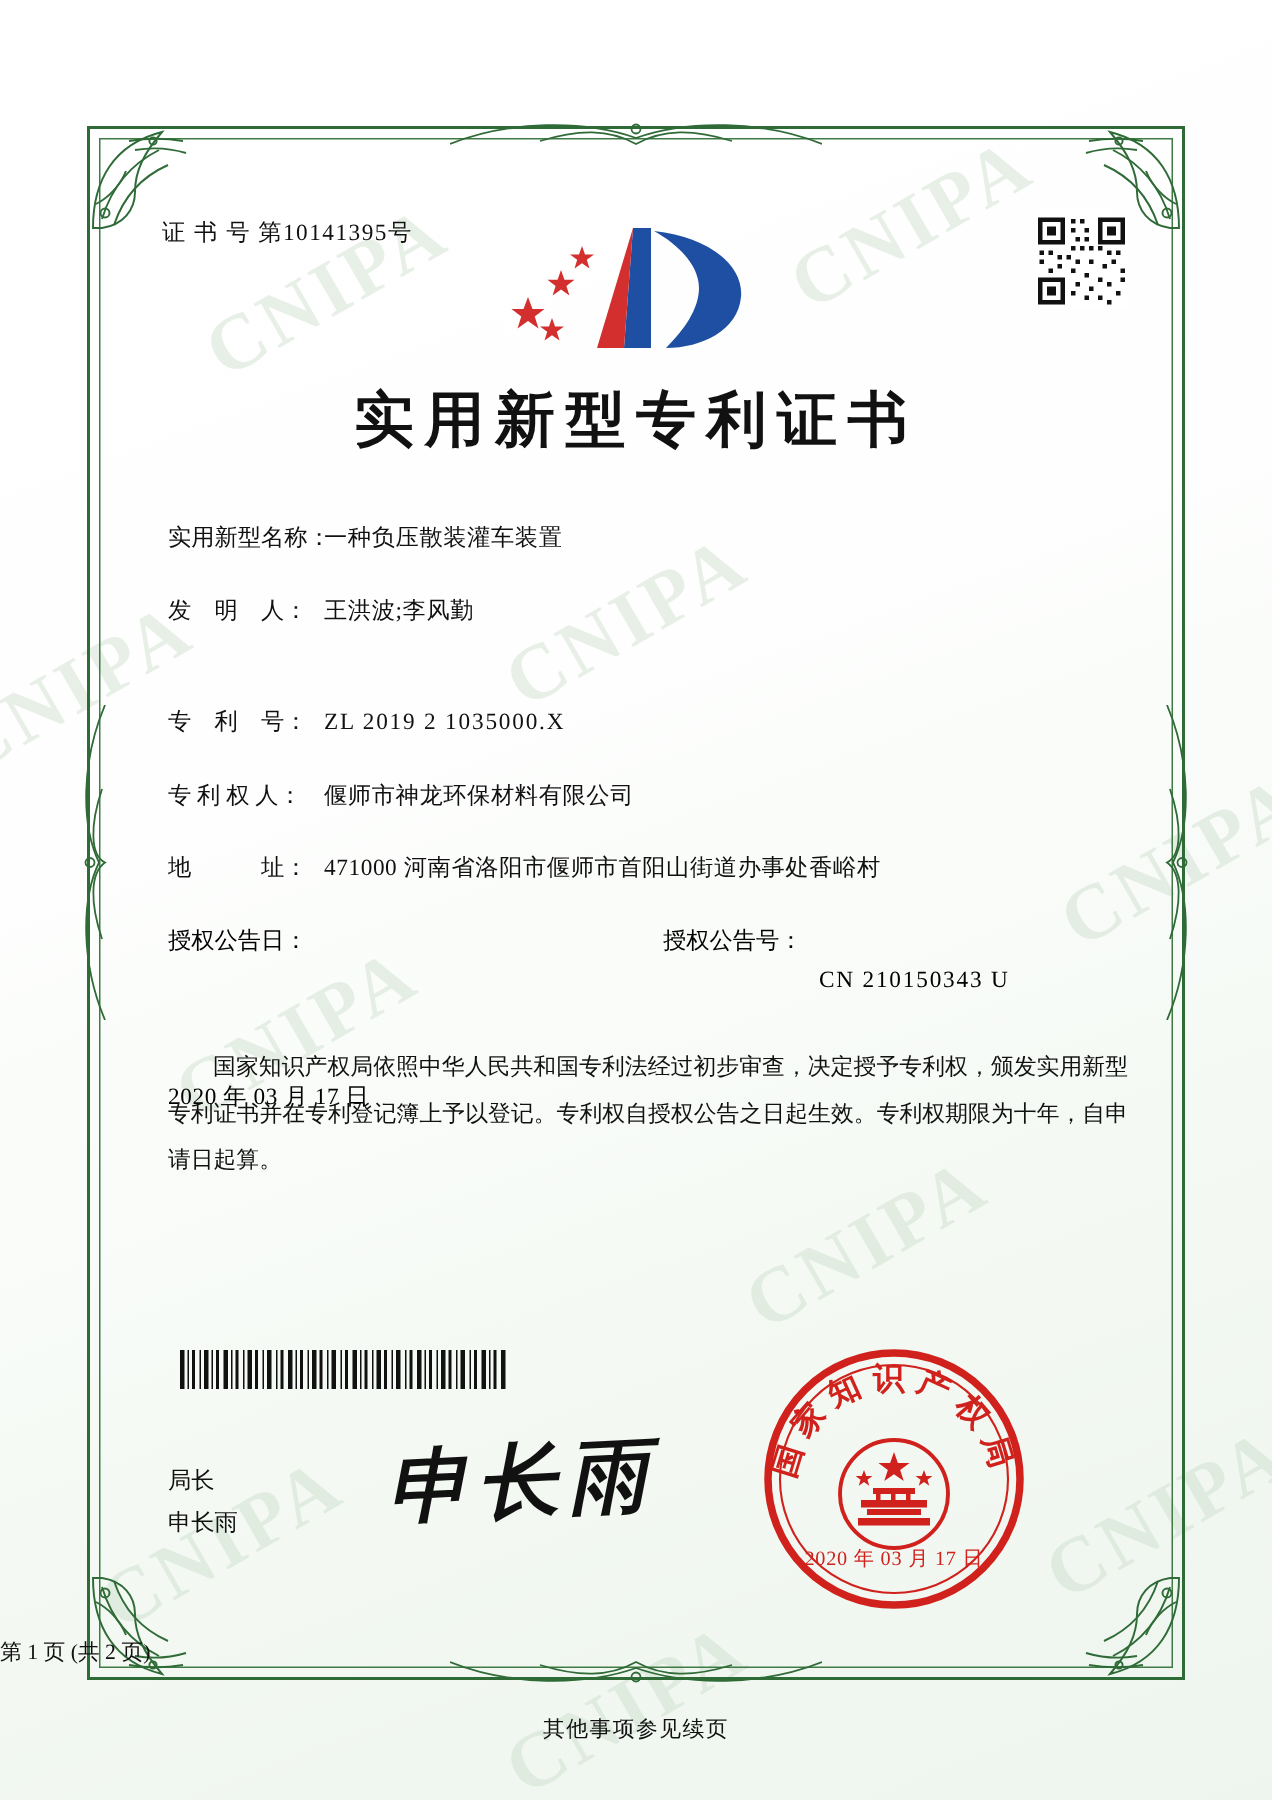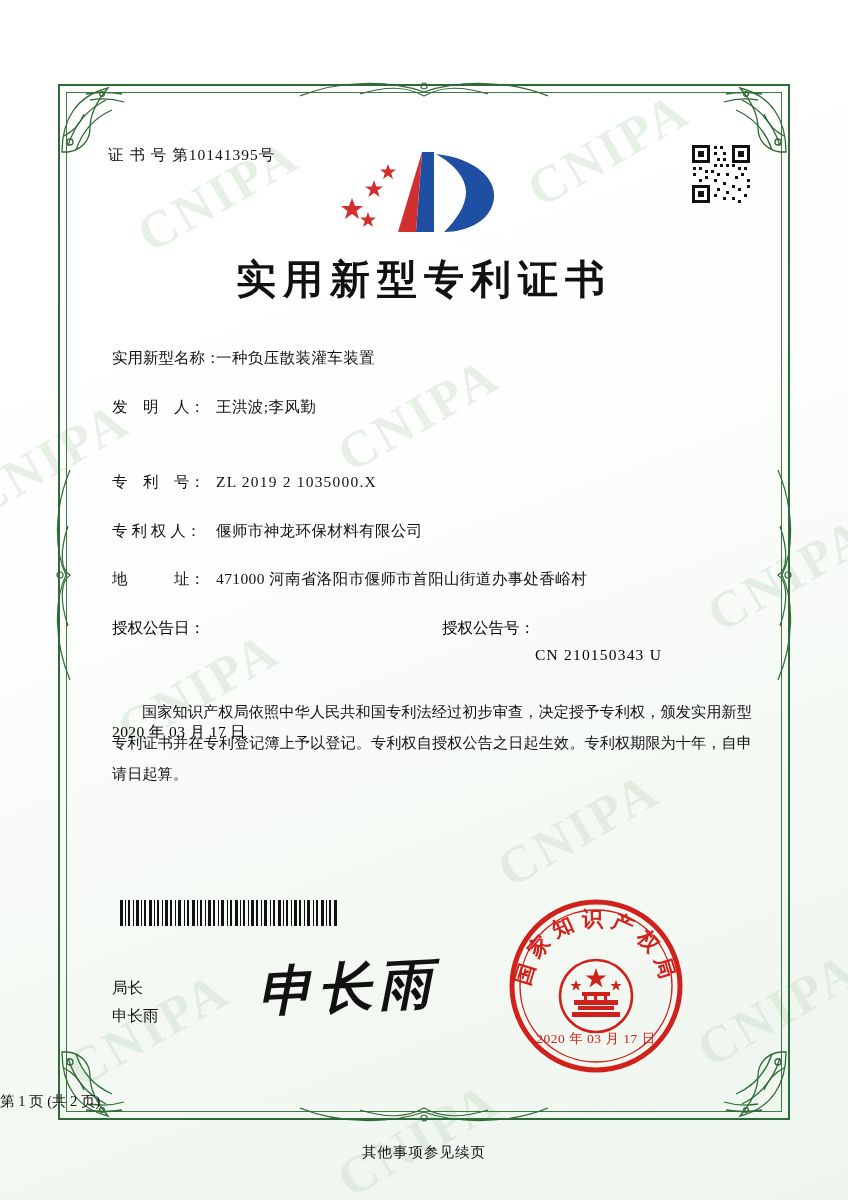--- a/index.html
+++ b/index.html
@@ -142,21 +142,21 @@
   .row-split {
     display: flex;
     align-items: baseline;
     font-size: 15.5px;
     margin-bottom: 27.5px;
   }
   .split-left { width: 330px; display: flex; flex-direction: column; }
   .split-right { display: flex; }
   .split-right .f-label2 {
     white-space: nowrap;
-    margin-right: 0;
+    margin-right: 11px;
   }
 
   
   .paras {
     position: absolute;
     left: 112px;
     top: 696px;
     width: 640px;
     font-size: 15.2px;
     line-height: 31px;

